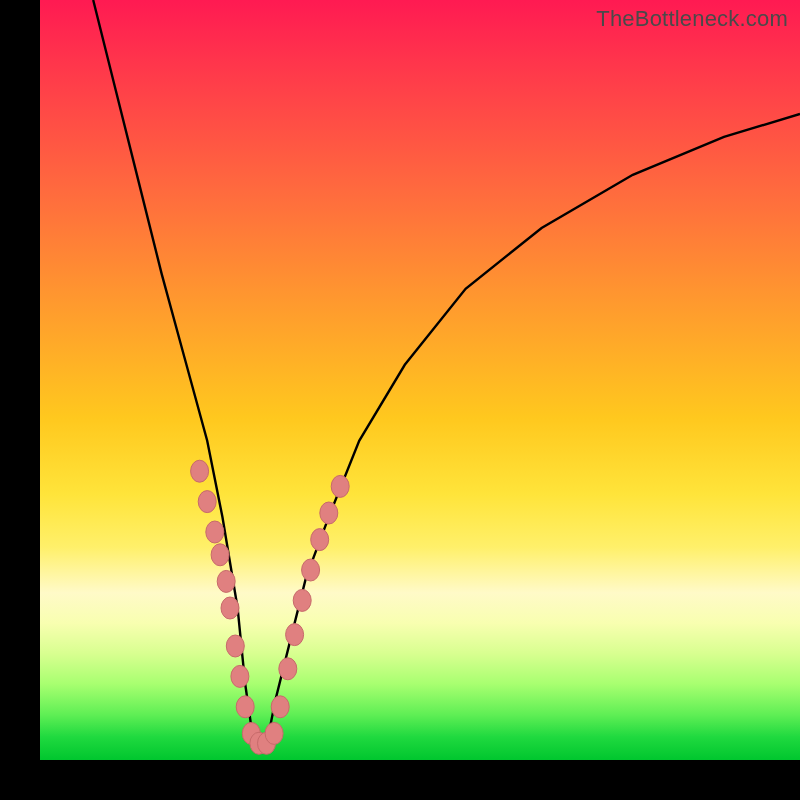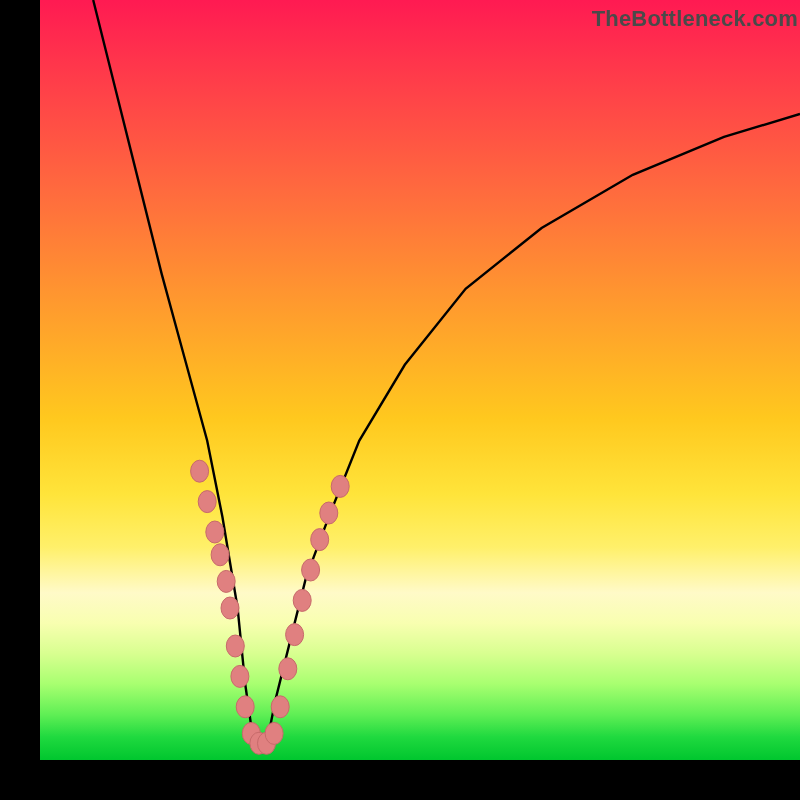--- a/index.html
+++ b/index.html
@@ -38,24 +38,24 @@
       #d8ff90 86%,
       #a8ff70 90%,
       #60ef55 94%,
       #1fd93f 97%,
       #00c62e 100%
     );
   }
   .watermark {
     position: absolute;
     top: 6px;
-    right: 2px;
+    right: 12px;
     color: #4a4a4a;
     font-size: 22px;
-    font-weight: 700;
+    font-weight: 400;
     letter-spacing: 0.2px;
     pointer-events: none;
     text-align: center;
   }
   svg.curve {
     position: absolute;
     left: 0;
     top: 0;
     width: 760px;
     height: 760px;

